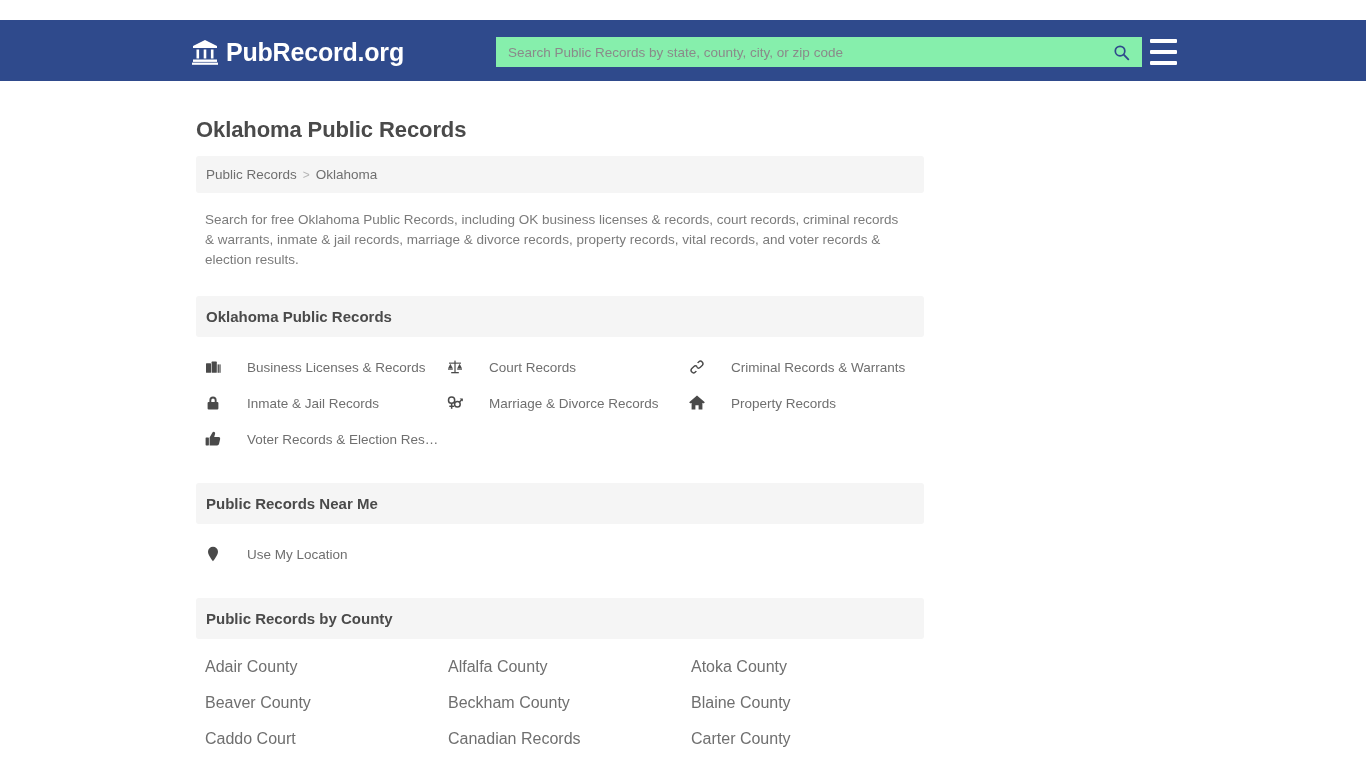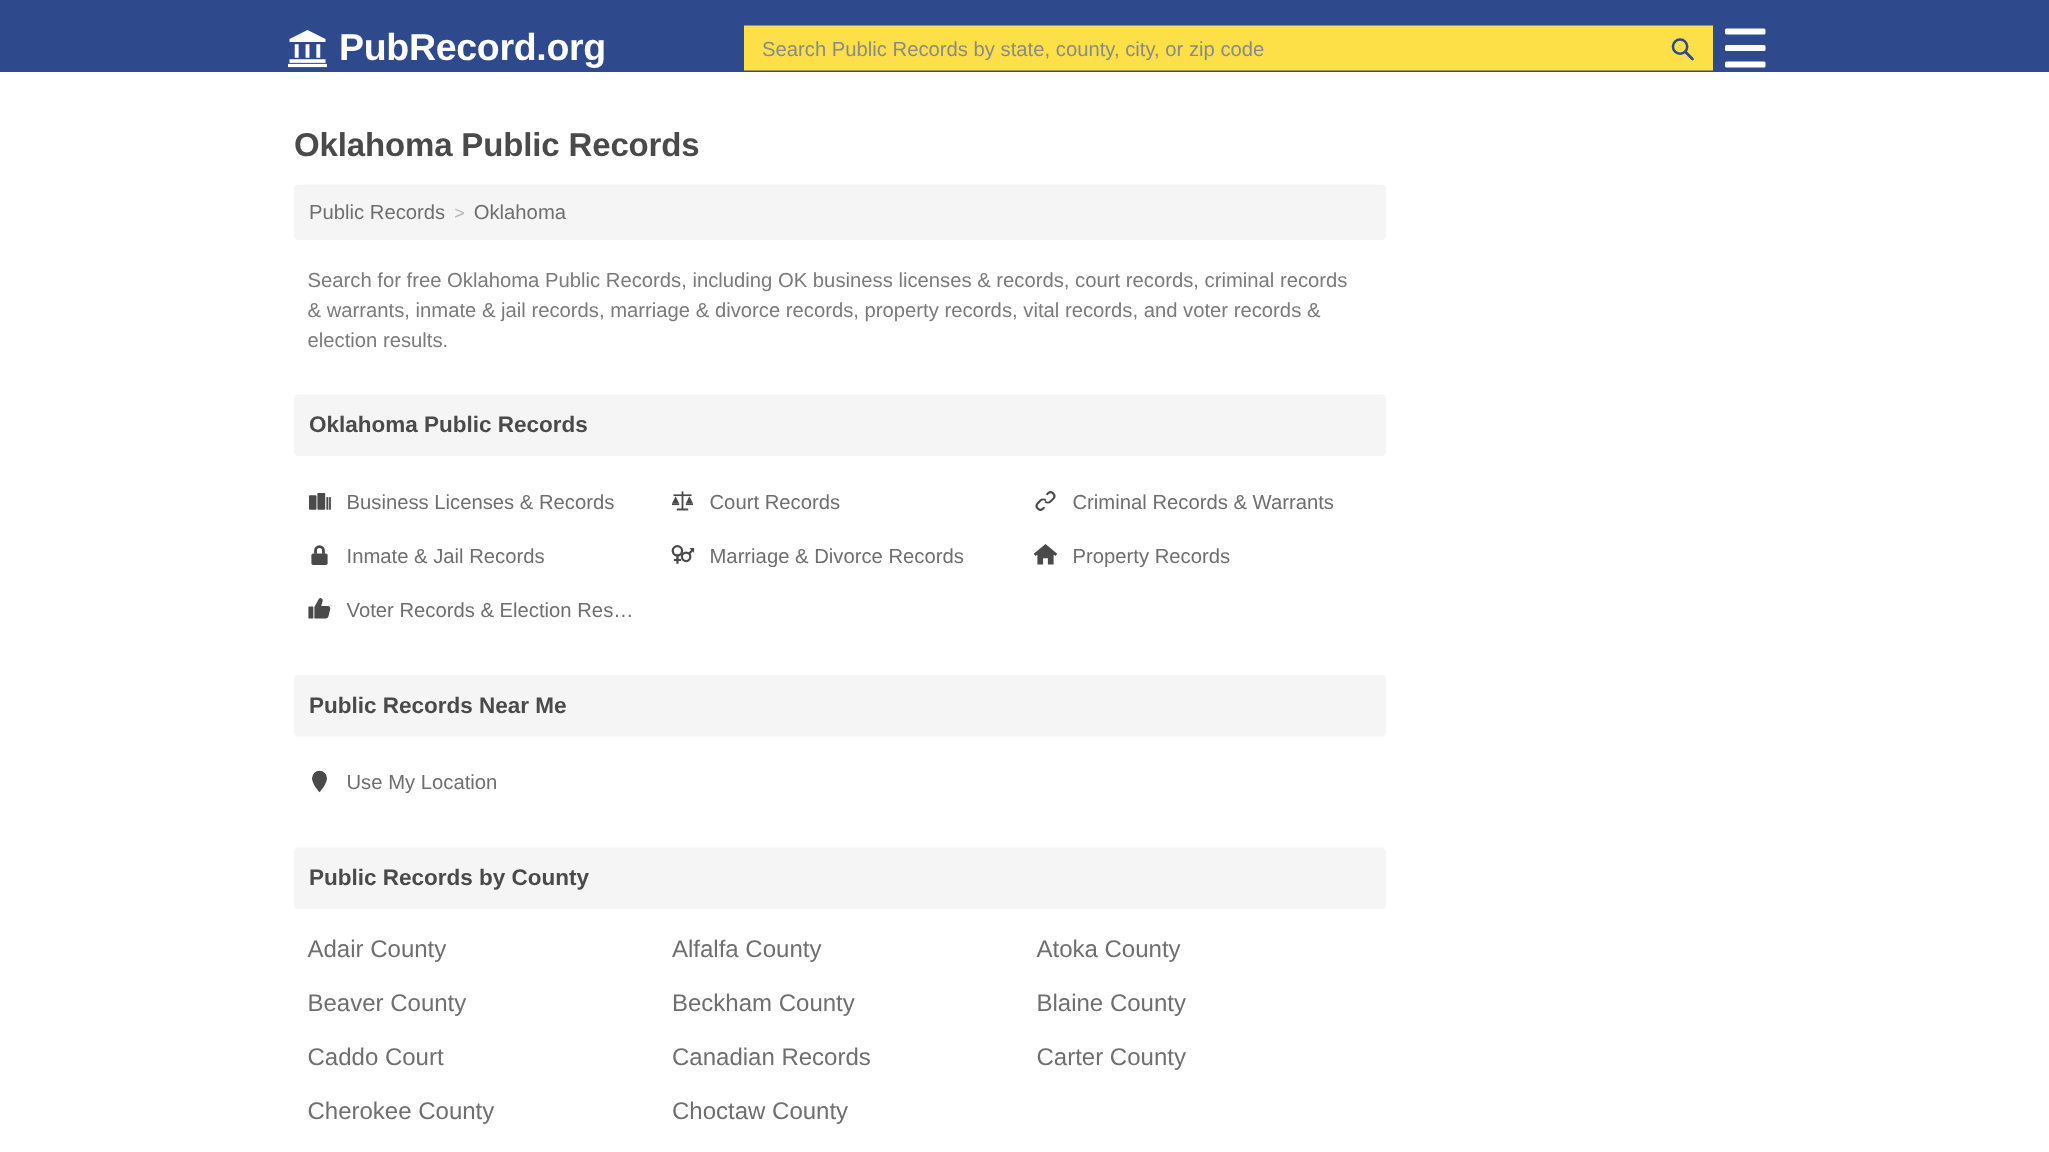--- a/index.html
+++ b/index.html
@@ -7,25 +7,26 @@
     margin: 0; padding: 0;
     width: 1366px; height: 768px;
     overflow: hidden;
     background: #ffffff;
     font-family: "Liberation Sans", sans-serif;
     -webkit-font-smoothing: antialiased;
   }
 
   
   .site-header {
-    height: 48px;
+    height: 61px;
     background: #2f4a8c;
     display: flex;
     align-items: center;
     position: relative;
+    margin-top: 20px;
   }
   .brand {
     position: absolute;
     left: 192px;
     top: 0; height: 64px;
     display: flex; align-items: center;
     gap: 8px;
     text-decoration: none;
   }
   .brand-icon { display: block; width: 26px; height: 26px; }
@@ -36,21 +37,21 @@
     letter-spacing: -0.2px;
     line-height: 1;
   }
 
   .search-wrap {
     position: absolute;
     left: 496px;
     top: 17px;
     width: 646px;
     height: 30px;
-    background: #fde047;
+    background: #86efac;
     display: flex;
     align-items: center;
   }
   .search-input {
     flex: 1 1 auto;
     height: 100%;
     border: 0;
     outline: none;
     background: transparent;
     padding: 0 12px;
@@ -136,21 +137,21 @@
 
   .link-grid {
     display: grid;
     grid-template-columns: 242px 242px 244px;
     margin-top: 12px;
     padding-left: 9px;
   }
   .link-row {
     display: flex;
     align-items: center;
-    gap: 10px;
+    gap: 26px;
     height: 36px;
     text-decoration: none;
     overflow: hidden;
     white-space: nowrap;
   }
   .link-row .ico {
     flex: 0 0 auto;
     width: 16px; height: 16px;
     display: flex; align-items: center; justify-content: center;
     color: #4a4a4a;

